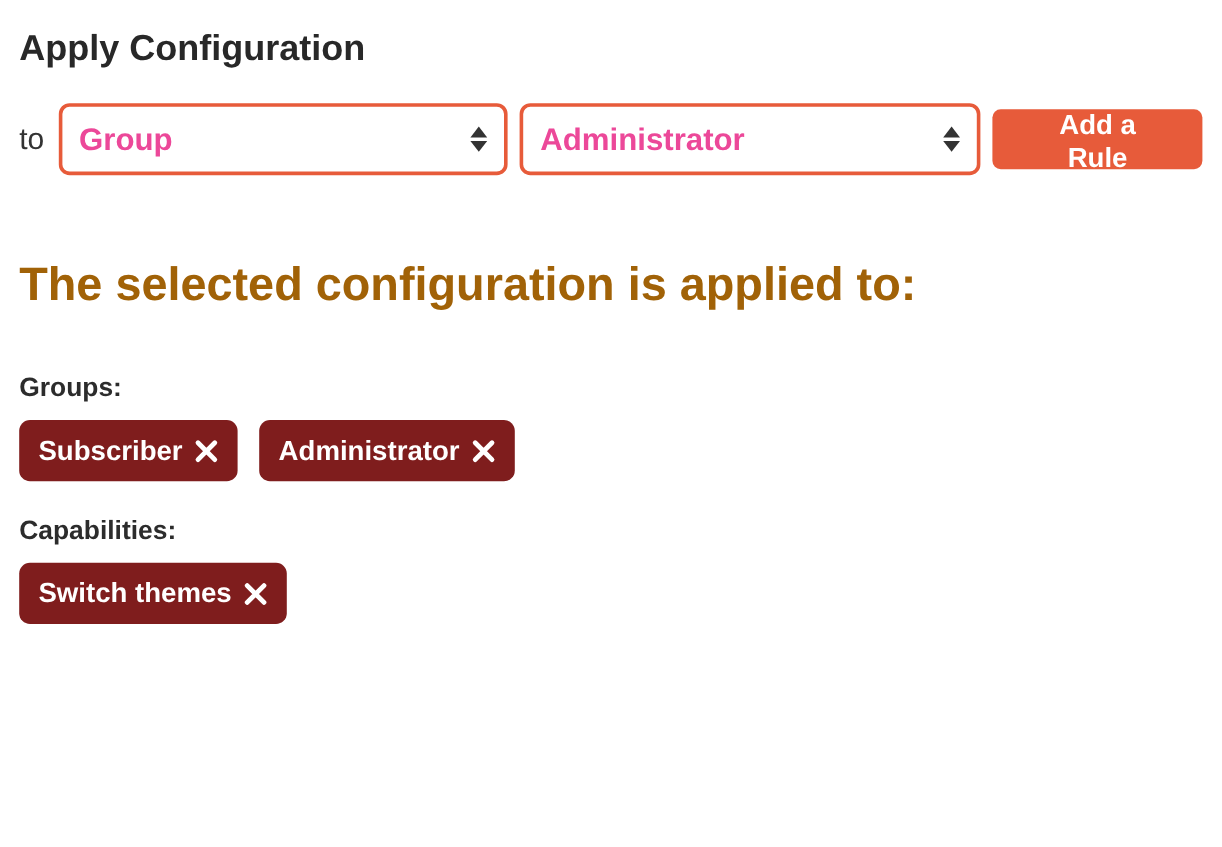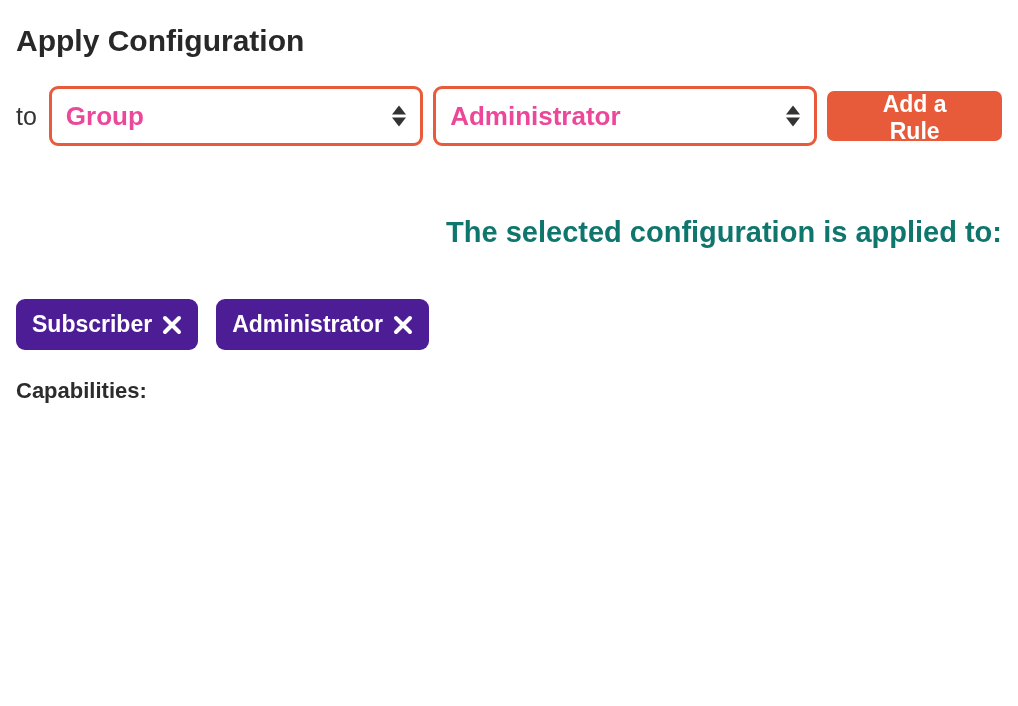--- a/index.html
+++ b/index.html
@@ -11,25 +11,24 @@
       background: #fff;
       width: 1018px;
     }
     h1 {
       font-size: 30px;
       font-weight: 700;
       margin: 8px 0 28px 0;
       color: #282828;
     }
     h2 {
-      font-size: 29px;
+      font-size: 39px;
       font-weight: 700;
       margin: 0 0 50px 0;
-      color: #0f766e;
-      text-align: right;
+      color: #a16207;
     }
     .to-row {
       display: flex;
       align-items: center;
       gap: 10px;
       margin-bottom: 70px;
     }
     .to-label {
       font-size: 25px;
       color: #333;
@@ -91,21 +90,21 @@
       color: #2c2c2c;
       margin: 0 0 14px 0;
     }
     .tag-row {
       display: flex;
       gap: 18px;
       margin-bottom: 28px;
       flex-wrap: wrap;
     }
     .tag {
-      background: #4c1d95;
+      background: #7f1d1d;
       color: #fff;
       font-size: 23px;
       font-weight: 700;
       border-radius: 9px;
       padding: 12px 16px 12px 16px;
       display: inline-flex;
       align-items: center;
       gap: 10px;
     }
     .close-icon {
@@ -140,20 +139,21 @@
       <span class="tri-down"></span>
     </span>
   </div>
 
   <button class="add-btn">Add a Rule</button>
 </div>
 
 <h2>The selected configuration is applied to:</h2>
 
 <div>
+  <div class="section-label">Groups:</div>
   <div class="tag-row">
     <div class="tag">
       <span>Subscriber</span>
       <span class="close-icon">
         <svg viewBox="0 0 20 20">
             <path d="M3 3 L17 17 M17 3 L3 17" stroke="#fff" stroke-width="4" stroke-linecap="round"></path>
           </svg>
       </span>
     </div>
     <div class="tag">
@@ -162,16 +162,26 @@
         <svg viewBox="0 0 20 20">
             <path d="M3 3 L17 17 M17 3 L3 17" stroke="#fff" stroke-width="4" stroke-linecap="round"></path>
           </svg>
       </span>
     </div>
   </div>
 </div>
 
 <div>
   <div class="section-label">Capabilities:</div>
+  <div class="tag-row">
+    <div class="tag">
+      <span>Switch themes</span>
+      <span class="close-icon">
+        <svg viewBox="0 0 20 20">
+            <path d="M3 3 L17 17 M17 3 L3 17" stroke="#fff" stroke-width="4" stroke-linecap="round"></path>
+          </svg>
+      </span>
+    </div>
+  </div>
 </div>
 
 <div>
 </div>
 
 </body></html>

